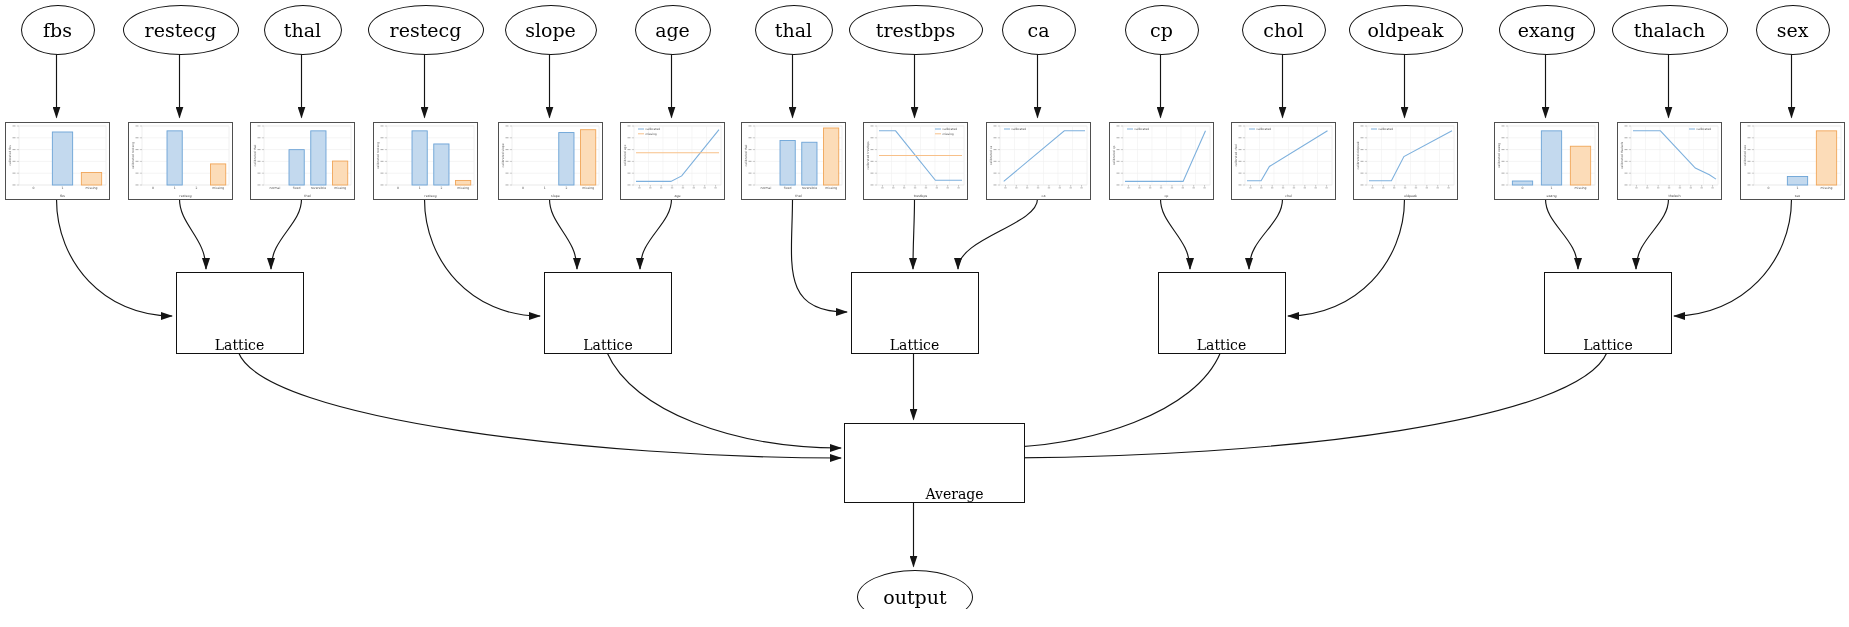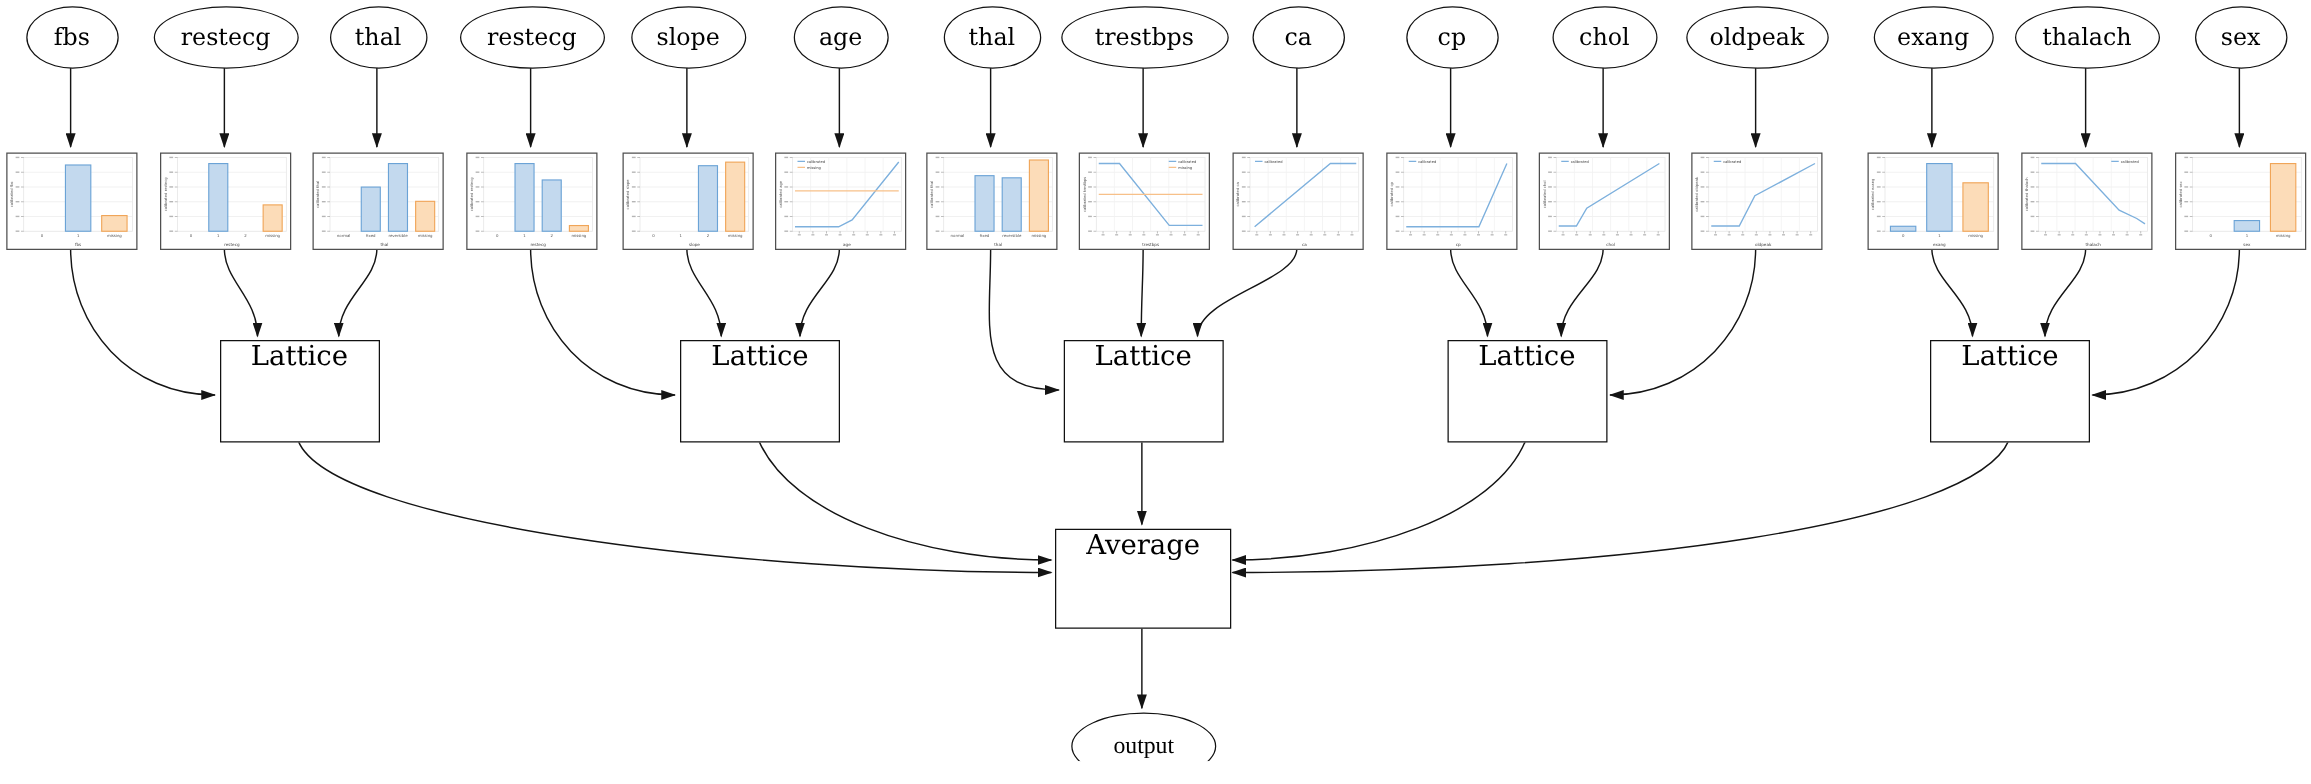--- a/index.html
+++ b/index.html
@@ -3,21 +3,21 @@
 <meta charset="utf-8">
 <style>
   html,body{margin:0;padding:0;background:#fff;}
   #canvas{position:relative;width:1849px;height:609px;background:#fff;overflow:hidden;
           font-family:"DejaVu Serif", serif;}
   #edges{position:absolute;left:0;top:0;z-index:1;}
   .node-ellipse{position:absolute;z-index:2;background:#fff;border:1.3px solid #111;
                 border-radius:50%;display:flex;align-items:center;justify-content:center;
                 font-size:19px;color:#000;}
   .node-box{position:absolute;z-index:2;background:#fff;border:1.4px solid #111;
-            display:flex;align-items:flex-start;justify-content:center;font-size:22px;color:#000;}
+            display:flex;align-items:flex-end;justify-content:center;font-size:14px;color:#000;}
   .chart{position:absolute;z-index:2;background:#fff;border:1px solid #4f4f4f;}
   .chart svg{display:block;}
 </style>
 </head>
 <body>
 
 <div id="canvas">
   <svg id="edges" width="1849" height="627">
     <defs>
       <marker id="ah" viewBox="0 0 12 8" refX="11" refY="4" markerWidth="12" markerHeight="8" orient="auto" markerUnits="userSpaceOnUse">
@@ -718,20 +718,20 @@
         <span>Lattice</span>
       </div>
       <div class="node-box" style="left: 1157.5px; top: 272px; width: 126px; height: 80px;">
         <span>Lattice</span>
       </div>
       <div class="node-box" style="left: 1544px; top: 272px; width: 126px; height: 80px;">
         <span>Lattice</span>
       </div>
     </div>
 
-  <div class="node-box" id="avg-box" style="left:844px;top:423px;width:139px;height:78px;">
+  <div class="node-box" id="avg-box" style="left:844px;top:423px;width:139px;height:78px;padding-left:40px;">
     <span>Average</span>
   </div>
 
-  <div class="node-ellipse" id="out-node" style="left:857px;top:570px;width:114px;height:52px;font-family:Liberation Serif, serif;">
+  <div class="node-ellipse" id="out-node" style="left:857px;top:570px;width:114px;height:52px;">
     <span>output</span>
   </div>
 </div>
 
 </body></html>

